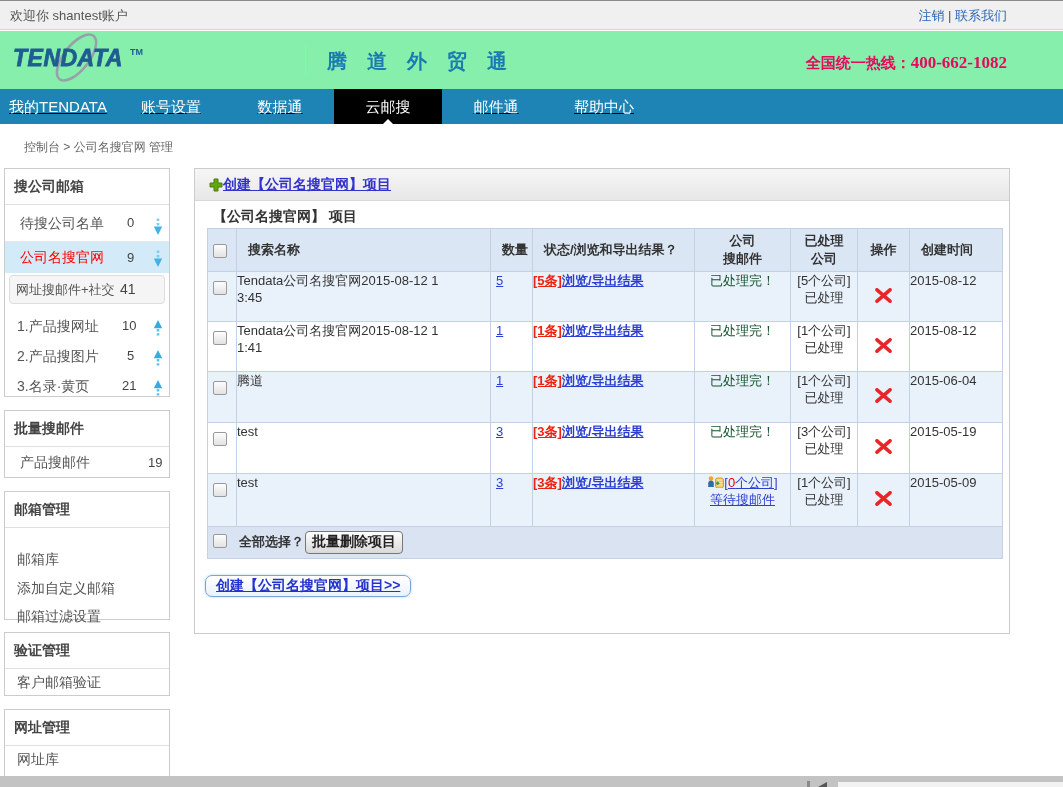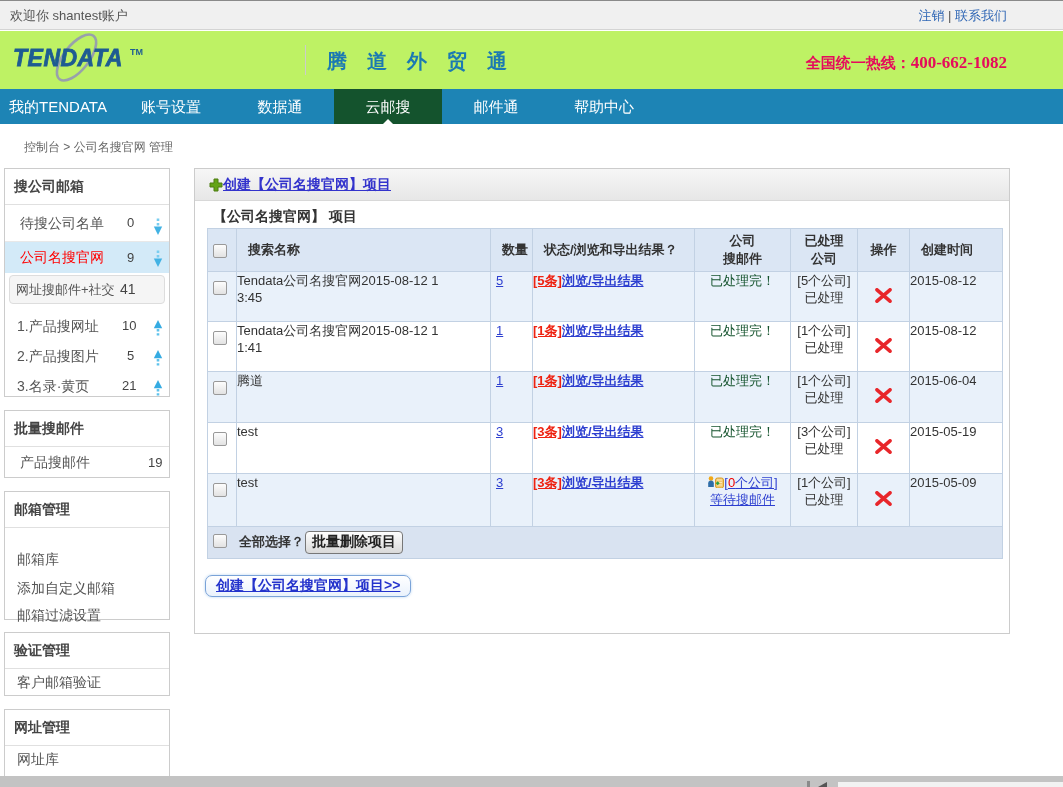--- a/index.html
+++ b/index.html
@@ -4,30 +4,30 @@
   html,body{margin:0;padding:0;}
   body{font-family:"Liberation Sans",sans-serif;background:#fff;}
   #page{position:relative;width:1063px;height:787px;overflow:hidden;background:#fff;}
   a{text-decoration:underline;}
   
   .topbar{position:absolute;left:0;top:0;width:1063px;height:30px;background:#f0f0f0;border-top:1px solid #8a8a8a;border-bottom:1px solid #d4d4d4;box-sizing:border-box;}
   .welcome{position:absolute;left:10px;top:7px;font-size:13px;color:#555;}
   .toplinks{position:absolute;right:56px;top:7px;font-size:13px;color:#555;}
   .toplinks a{color:#3067b5;text-decoration:none;}
   
-  .logorow{position:absolute;left:0;top:31px;width:1063px;height:58px;background:#bef264;}
+  .logorow{position:absolute;left:0;top:31px;width:1063px;height:58px;background:#86efac;}
   .sep{position:absolute;left:305px;top:14px;width:1px;height:30px;background:#ccc;}
   .brandcn{position:absolute;left:327px;top:17px;font-size:20px;color:#1b7ab2;font-weight:600;letter-spacing:20px;}
   .hotline{position:absolute;right:56px;top:22px;font-size:17px;font-weight:bold;color:#e60a5c;font-family:"Liberation Serif",serif;}
   
-  .nav{position:absolute;left:0;top:89px;width:1063px;height:35px;background:#1d84b5;}
+  .nav{position:absolute;left:0;top:89px;width:1063px;height:35px;background:#1d84b5;text-decoration:underline;}
   .nav ul{margin:0;padding:0;list-style:none;display:flex;}
   .nav li{height:35px;line-height:35px;text-align:center;color:#fff;font-size:15px;}
   .nav li.w1{width:116px}.nav li.w2{width:110px}.nav li.w3{width:108px}
-  .nav li.active{background:#14532d;position:relative;}
+  .nav li.active{background:#000000;position:relative;}
   .notch{position:absolute;left:0;width:0;height:0;border-left:7px solid transparent;border-right:7px solid transparent;border-bottom:7px solid #fff;}
   .crumb{position:absolute;left:24px;top:139px;font-size:12px;color:#666;}
   
   .sbox{position:absolute;left:4px;width:166px;background:#fff;border:1px solid #ccc;box-sizing:border-box;}
   .sbox .hd{height:35px;line-height:35px;padding-left:9px;font-size:14px;font-weight:bold;color:#444;border-bottom:1px solid #e0e0e0;}
   .srow{position:relative;font-size:14px;color:#555;}
   .sgray{position:relative;margin:2px 4px 0;background:#f5f5f5;border:1px solid #ddd;border-radius:4px;height:27px;line-height:27px;padding-left:6px;color:#555;font-size:14px;white-space:nowrap;}
   .num{position:absolute;color:#444;font-size:13px;}
   .arr{position:absolute;right:2px;top:50%;margin-top:-9px;}
   
@@ -117,21 +117,21 @@
           </svg></span></div>
   </div>
   <div class="sbox" style="top:410px;height:68px">
     <div class="hd">批量搜邮件</div>
     <div class="srow" style="height:31px;line-height:31px;padding-left:15px;">产品搜邮件<span class="num" style="left:143px;top:0">19</span></div>
   </div>
   <div class="sbox" style="top:491px;height:129px">
     <div class="hd">邮箱管理</div>
     <div class="srow" style="height:30px;line-height:30px;padding-left:12px;margin-top:16px;">邮箱库</div>
     <div class="srow" style="height:28px;line-height:28px;padding-left:12px;">添加自定义邮箱</div>
-    <div class="srow" style="height:28px;line-height:28px;padding-left:12px;font-family:Liberation Serif, serif;">邮箱过滤设置</div>
+    <div class="srow" style="height:28px;line-height:28px;padding-left:12px;">邮箱过滤设置</div>
   </div>
   <div class="sbox" style="top:632px;height:64px">
     <div class="hd">验证管理</div>
     <div class="srow" style="height:27px;line-height:27px;padding-left:12px;">客户邮箱验证</div>
   </div>
   <div class="sbox" style="top:709px;height:78px">
     <div class="hd">网址管理</div>
     <div class="srow" style="height:27px;line-height:27px;padding-left:12px;">网址库</div>
   </div>
 

